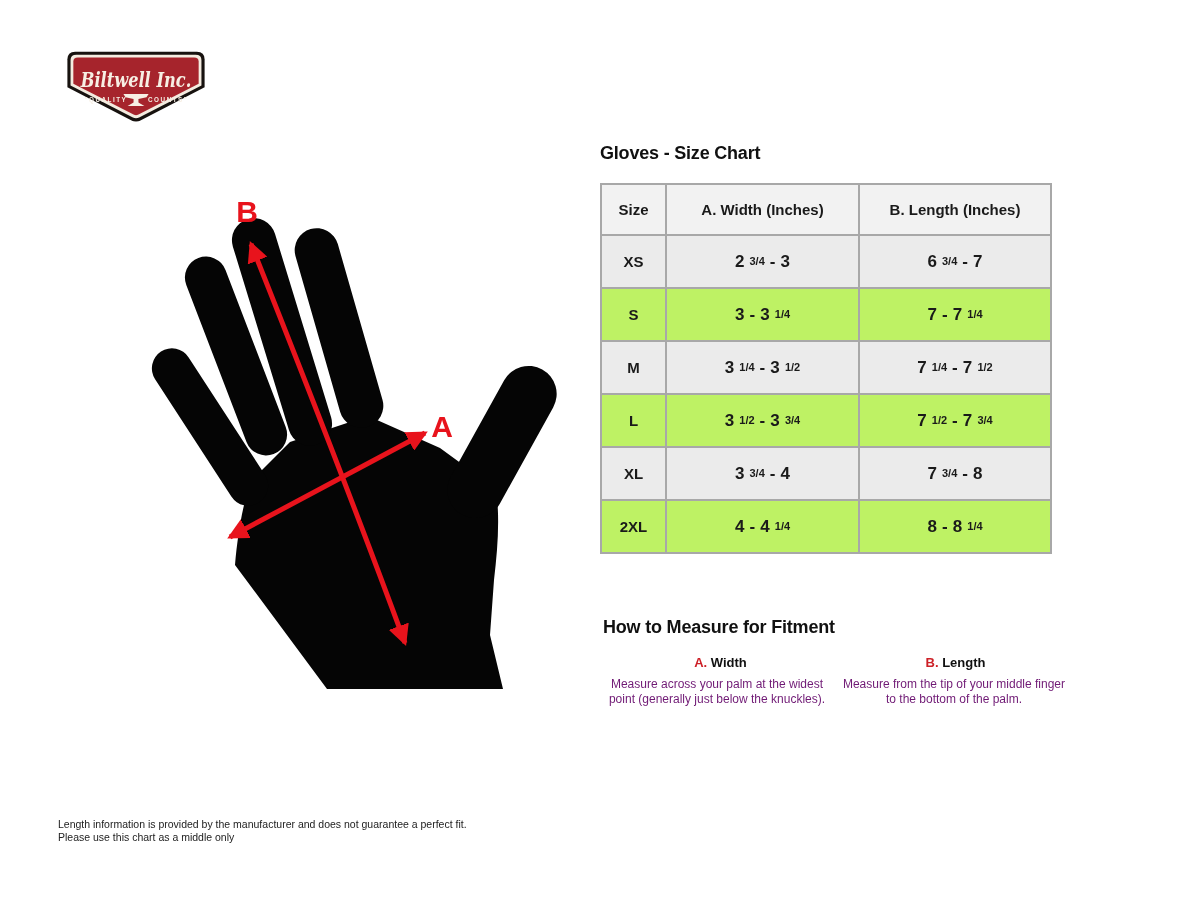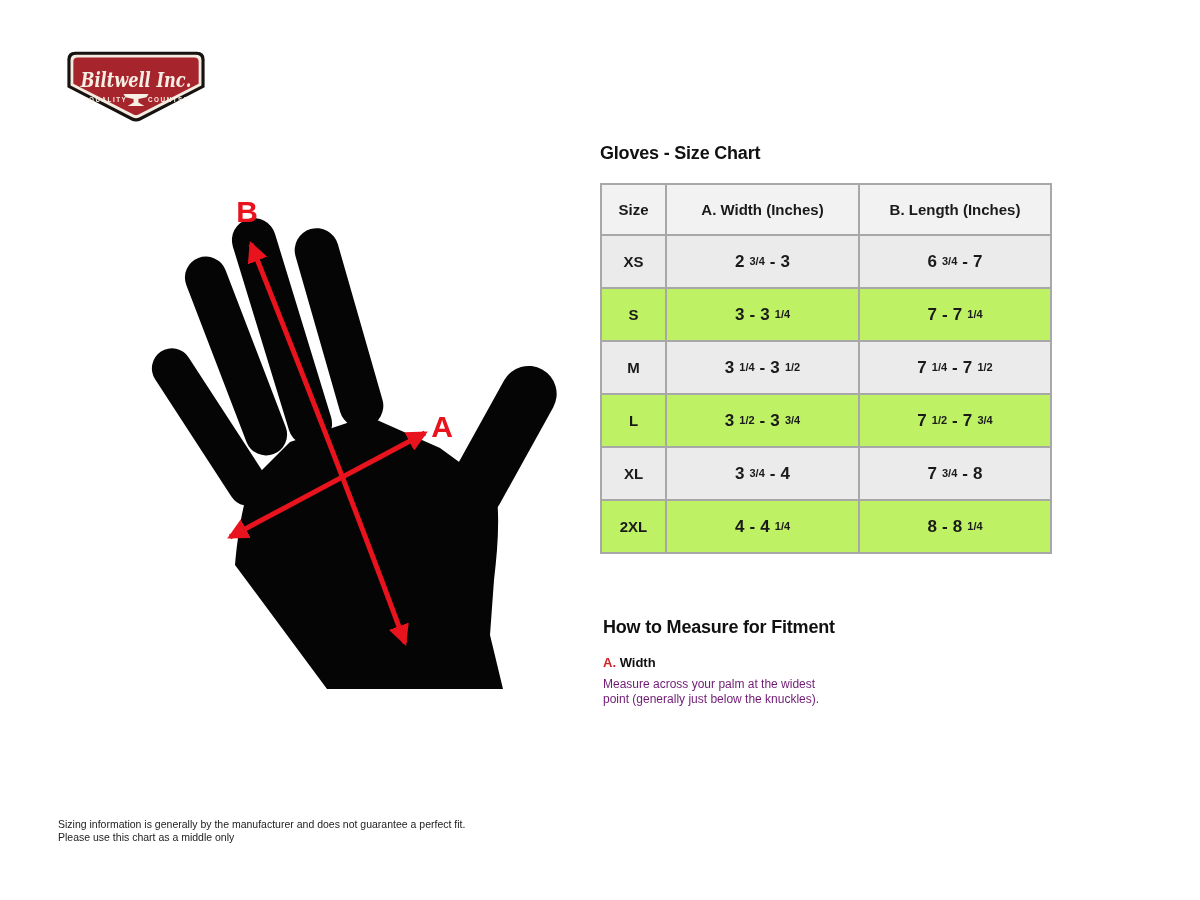--- a/index.html
+++ b/index.html
@@ -46,21 +46,21 @@
   .size-table tbody td { font-size: 17px; font-weight: 700; letter-spacing: 0.2px; }
   .frac { font-size: 11px; vertical-align: 2.5px; letter-spacing: 0; }
 
   
   .measure { position: absolute; left: 568px; top: 617px; width: 470px; margin-left: 35px; }
   .measure-title {
     font-size: 18px; font-weight: 700; color: #111;
     margin: 0 0 17px 0; letter-spacing: -0.2px;
   }
   .measure-grid { display: flex; }
-  .measure-item { width: 235px; }
+  .measure-item { width: 235px; text-align: center; }
   .measure-item.second { width: 235px; }
   .measure-item h3 { font-size: 13px; font-weight: 700; margin: 0 0 7px 0; color: #111; }
   .measure-letter { color: #cd2027; }
   .measure-item p { font-size: 12px; line-height: 1.28; margin: 0; color: #701a75; width: 228px; }
   .measure-item.second p { width: 232px; }
 
   
   .footer {
     position: absolute; left: 58px; top: 818px;
     font-size: 10.5px; line-height: 1.22; color: #222;
@@ -168,19 +168,23 @@
   </table>
 </div>
 
 <div class="measure">
   <h2 class="measure-title">How to Measure for Fitment</h2>
   <div class="measure-grid">
     <div class="measure-item">
       <h3><span class="measure-letter">A.</span> <span>Width</span></h3>
       <p>Measure across your palm at the widest point (generally just below the knuckles).</p>
     </div>
+    <div class="measure-item second">
+      <h3><span class="measure-letter">B.</span> <span>Length</span></h3>
+      <p>Measure from the tip of your middle finger to the bottom of the palm.</p>
+    </div>
   </div>
 </div>
 
 <div class="footer">
-  <div>Sizing information is generally by the manufacturer and does not guarantee a perfect fit.</div>
+  <div>Length information is provided by the manufacturer and does not guarantee a perfect fit.</div>
   <div>Please use this chart as a middle only</div>
 </div>
 
 </body></html>

